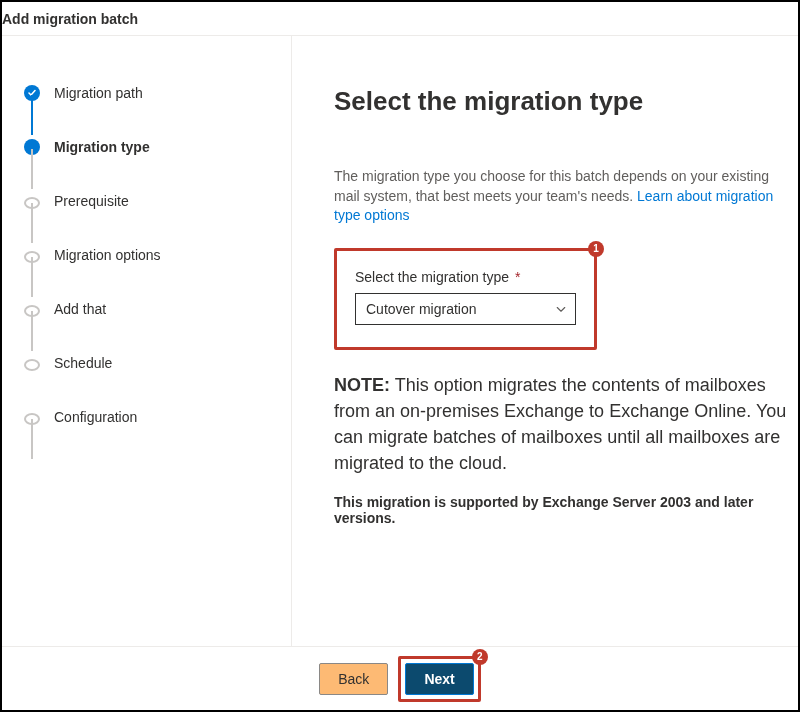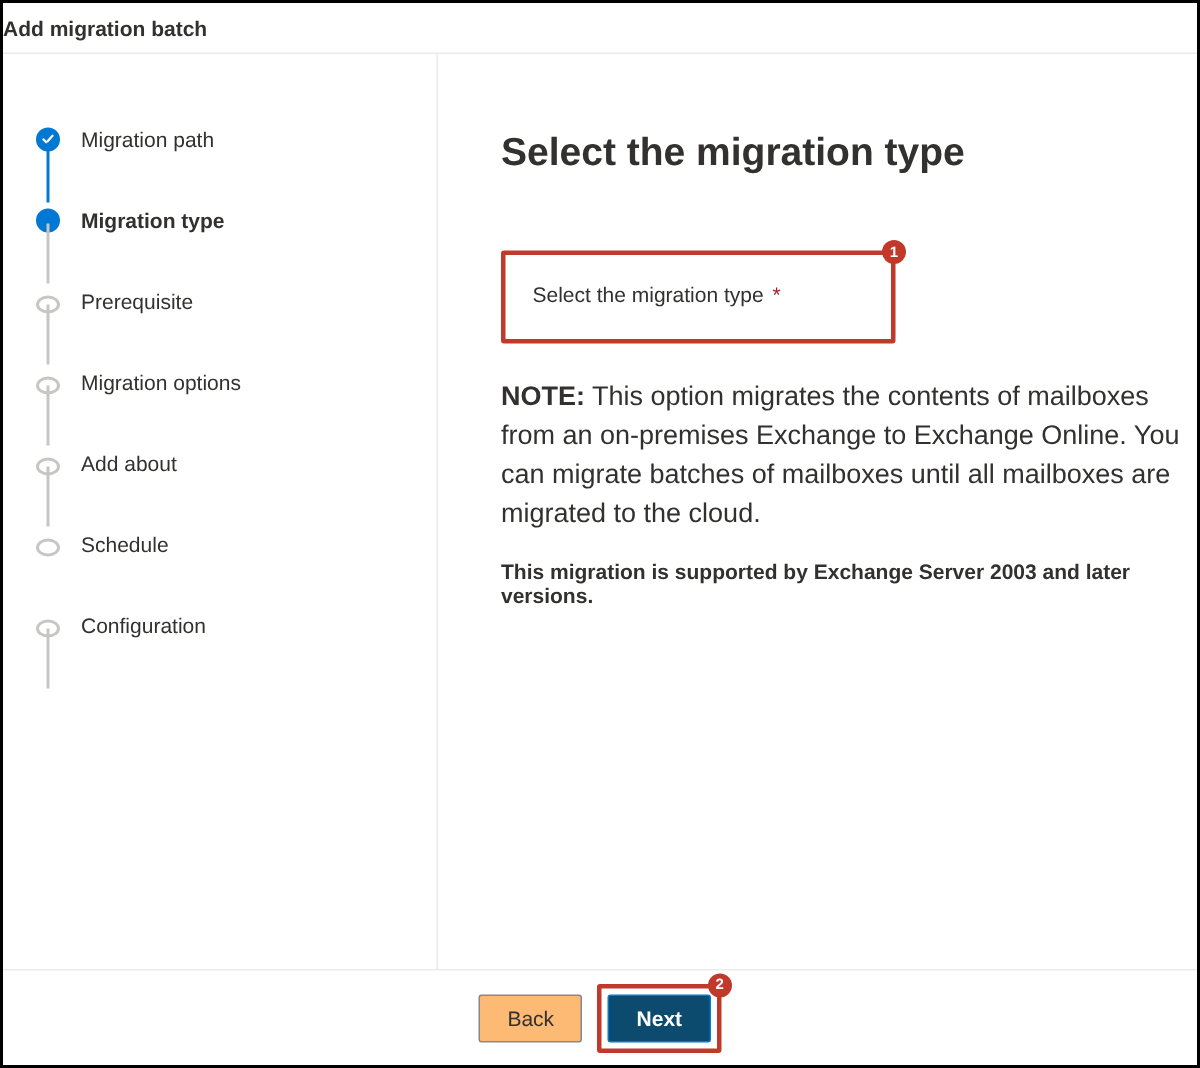--- a/index.html
+++ b/index.html
@@ -208,44 +208,53 @@
           <span class="label">Prerequisite</span>
           <span class="connector"></span>
         </div>
         <div class="step upcoming">
           <span class="dot"></span>
           <span class="label">Migration options</span>
           <span class="connector"></span>
         </div>
         <div class="step upcoming">
           <span class="dot"></span>
-          <span class="label">Add about</span>
+          <span class="label">Add that</span>
           <span class="connector"></span>
         </div>
         <div class="step upcoming">
           <span class="dot"></span>
           <span class="label">Schedule</span>
         </div>
         <div class="step upcoming">
           <span class="dot"></span>
           <span class="label">Configuration</span>
           <span class="connector"></span>
         </div>
       </div>
     </div>
 
     <div class="main">
       <h1 class="page-title">Select the migration type</h1>
 
+      <div class="intro">
+        <span>The migration type you choose for this batch depends on your existing mail system, that best meets your team's needs. </span><a href="#">Learn about migration type options</a>
+      </div>
 
       <div class="highlight-box">
         <span class="badge">1</span>
         <div class="field-label">
           <span>Select the migration type</span>
           <span class="required">*</span>
+        </div>
+        <div class="select">
+          <span>Cutover migration</span>
+          <svg class="chev" viewBox="0 0 16 16">
+              <path d="M3 6 L8 11 L13 6" stroke="#605e5c" stroke-width="1.5" fill="none" stroke-linecap="round" stroke-linejoin="round"></path>
+            </svg>
         </div>
       </div>
 
       <div class="note">
         <b>NOTE:</b><span> This option migrates the contents of mailboxes from an on-premises Exchange to Exchange Online. You can migrate batches of mailboxes until all mailboxes are migrated to the cloud.</span>
       </div>
       <div class="support">This migration is supported by Exchange Server 2003 and later versions.</div>
     </div>
   </div>
 

